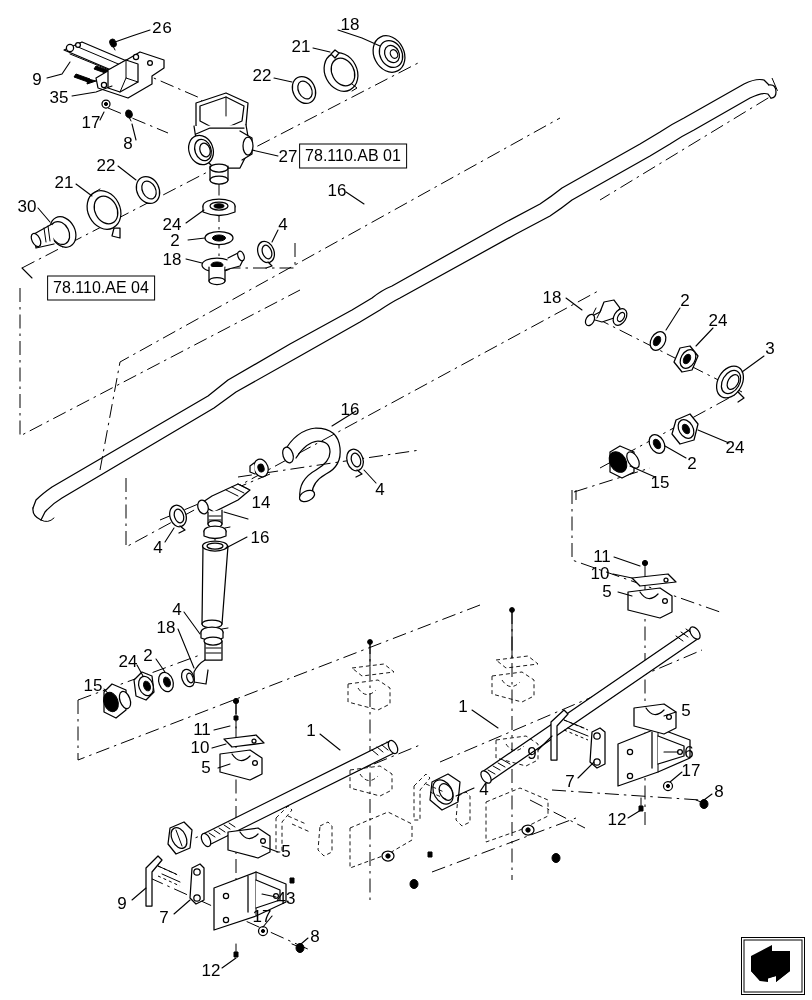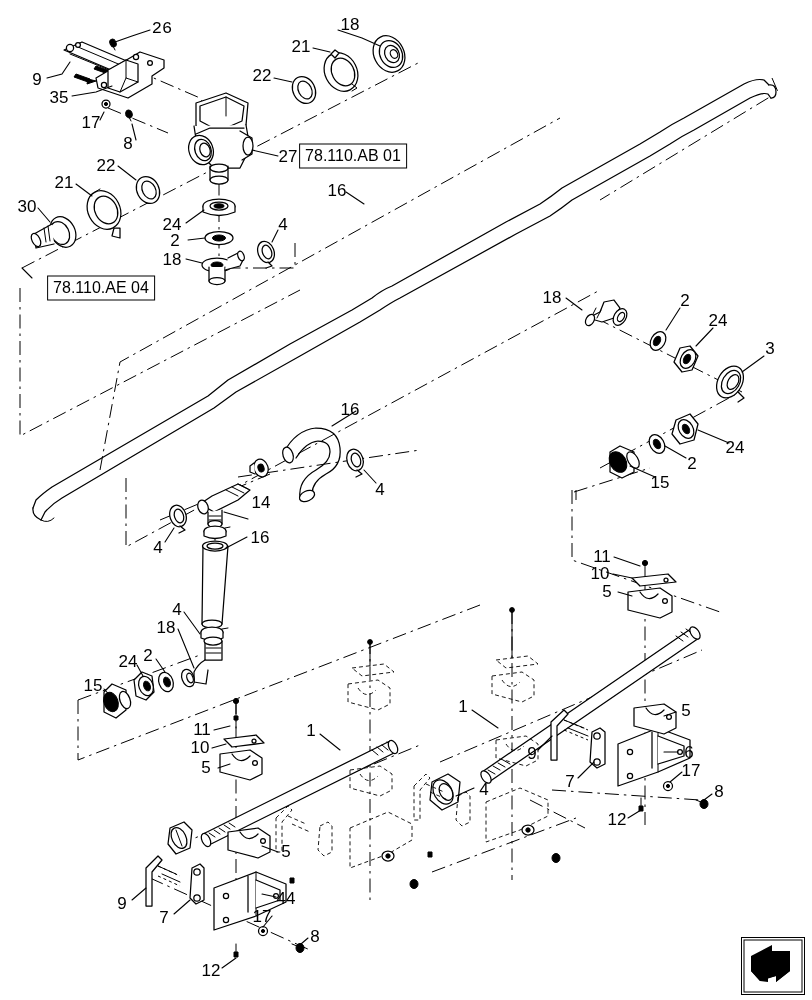--- a/index.html
+++ b/index.html
@@ -558,21 +558,21 @@
   <div class="lbl" style="left:532px;top:753px;">9</div>
   <div class="lbl" style="left:689px;top:752px;">6</div>
   <div class="lbl" style="left:484px;top:789px;">4</div>
   <div class="lbl" style="left:570px;top:781px;">7</div>
   <div class="lbl" style="left:691px;top:770px;">17</div>
   <div class="lbl" style="left:719px;top:791px;">8</div>
   <div class="lbl" style="left:617px;top:819px;">12</div>
   <div class="lbl" style="left:286px;top:851px;">5</div>
   <div class="lbl" style="left:122px;top:903px;">9</div>
   <div class="lbl" style="left:164px;top:917px;">7</div>
-  <div class="lbl" style="left:286px;top:898px;">44</div>
+  <div class="lbl" style="left:286px;top:898px;">43</div>
   <div class="lbl" style="left:262px;top:916px;">17</div>
   <div class="lbl" style="left:315px;top:936px;">8</div>
   <div class="lbl" style="left:211px;top:970px;">12</div>
 
   <div class="logobox" style="left:741px;top:937px;width:62px;height:56px;">
     <svg viewBox="0 0 62 56" width="62" height="56">
       <rect x="2" y="2" width="58" height="52" fill="#fff" stroke="#000" stroke-width="1"></rect>
       <path d="M9 18 L30 7 L30 13 L48 13 L48 33 L34 44 L34 38 L18 43 L9 33 Z" fill="#000"></path>
       <path d="M9 18 L26 24 L26 44 L18 43 L9 33 Z" fill="#000"></path>
       <path d="M26 24 L48 13 L48 33 L34 44 L34 38 L26 40 Z" fill="#000"></path>

